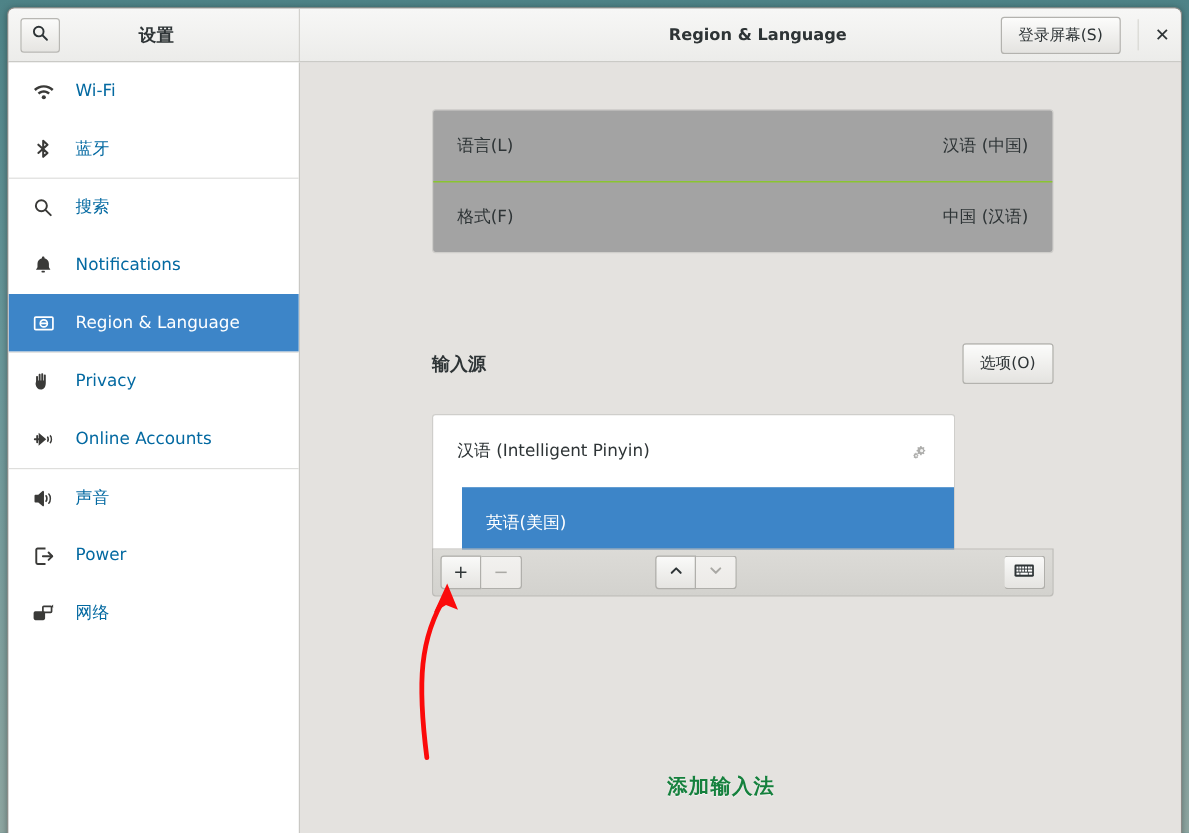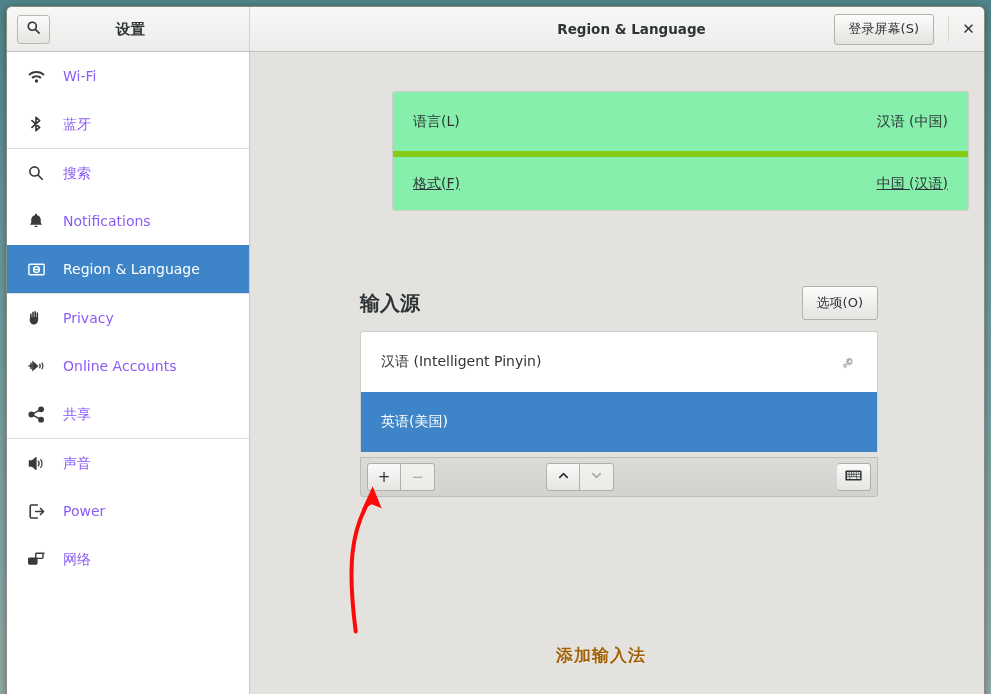--- a/index.html
+++ b/index.html
@@ -120,21 +120,21 @@
     border-right: 1px solid #c9c8c4;
     overflow: hidden;
     position: relative;
   }
   .side-item {
     height: 48px;
     display: flex;
     align-items: center;
     padding-left: 18px;
     cursor: pointer;
-    color: #8b5cf6;
+    color: #0369a1;
     font-size: 14px;
   }
   .side-item.selected { background:#3d85c8; color:#fff; }
   .side-icon {
     width: 22px; height: 22px;
     flex: 0 0 22px;
     margin-right: 16px;
     display: flex; align-items: center; justify-content: center;
     color: #3a3a38;
   }
@@ -152,86 +152,85 @@
     flex: 1;
     background: #e4e2df;
     position: relative;
     overflow: hidden;
   }
 
   .card {
     position: absolute;
     left: 110px;
     top: 39px;
-    width: 577px;
-    background: #86efac;
+    width: 518px;
+    background: #a3a3a3;
     border: 1px solid #cfcecb;
     border-radius: 3px;
-    margin-left: 32px;
   }
   .card-row {
     height: 59px;
     display: flex;
     align-items: center;
     padding: 0 20px;
     cursor: pointer;
     font-size: 14px;
     color: #2e3436;
   }
-  .card-row + .card-row { border-top: 6px solid #84cc16; text-decoration: underline; }
+  .card-row + .card-row { border-top: 1px solid #84cc16; }
   .card-row .val { margin-left:auto; color:#2e3436; }
 
   .section-head {
     position: absolute;
     left: 110px;
     top: 232px;
     width: 518px;
     display: flex;
     align-items: center;
     height: 38px;
   }
   .section-head .stitle {
-    font-size: 20px;
+    font-size: 15px;
     font-weight: bold;
     color: #2e3436;
   }
   .options-btn {
     margin-left: auto;
     height: 32px;
     padding: 16px 14px;
     font-size: 13px;
     color:#2e3436;
     display:flex; align-items:center;
     border:1px solid #b3b2ae;
     border-radius:3px;
     background: linear-gradient(180deg,#fcfcfb 0%,#e4e3e0 100%);
     cursor:pointer;
   }
 
   .listbox {
     position: absolute;
     left: 110px;
-    top: 279px;
-    width: 518px;
+    top: 293px;
+    width: 436px;
     border: 1px solid #cfcecb;
     border-bottom: none;
     border-radius: 3px 3px 0 0;
     background: #fff;
     overflow: hidden;
   }
   .src-row {
     height: 60px;
     display: flex;
     align-items: center;
     padding: 0 20px;
     font-size: 14px;
     color: #2e3436;
     cursor: pointer;
   }
-  .src-row.selected { background:#3d85c8; color:#fff; }
+  .src-row.selected { background:#3d85c8; color:#fff;margin-left:24px; }
   .src-row .gear { margin-left:auto; opacity:.55; display:flex; }
 
   .toolbar {
     position: absolute;
     left: 110px;
     top: 405px;
     width: 518px;
     height: 40px;
     background: linear-gradient(180deg,#dcdbd7 0%,#d3d2ce 100%);
     border: 1px solid #bdbcb8;
@@ -263,21 +262,21 @@
   
   .annot {
     position: absolute;
     pointer-events: none;
     left: 0; top: 0; width: 100%; height: 100%;
   }
   .annot-text {
     position:absolute;
     left: 306px;
     top: 592px;
-    color: #a16207;
+    color: #15803d;
     font-size: 17px;
     font-weight: bold;
     letter-spacing: 1px;
     text-shadow: 0 1px 1px rgba(255,255,255,.7);
     font-family: Liberation Serif, serif;
   }
 </style>
 </head>
 <body>
 
@@ -379,32 +378,20 @@
           <svg width="20" height="20" viewBox="0 0 20 20" fill="none" stroke="currentColor" stroke-width="1.6">
             <path d="M3 10h4M5 7.4v5.2" stroke-linecap="round"></path>
             <path d="M7 6.3v7.4l4.3-3.7z" fill="currentColor"></path>
             <path d="M13.4 8c1 .7 1 3.3 0 4" stroke-width="1.4"></path>
             <path d="M15.6 6.8c1.7 1.2 1.7 5.2 0 6.4" stroke-width="1.2"></path>
           </svg>
         </span>
         <span class="side-label">Online Accounts</span>
       </div>
 
-      <div class="side-item">
-        <span class="side-icon">
-          <svg width="19" height="19" viewBox="0 0 20 20" fill="none" stroke="currentColor" stroke-width="1.6">
-            <circle cx="14.8" cy="4.6" r="2.3" fill="currentColor"></circle>
-            <circle cx="14.8" cy="15.4" r="2.3" fill="currentColor"></circle>
-            <circle cx="4.6" cy="10" r="2.3" fill="currentColor"></circle>
-            <line x1="6.7" y1="9" x2="12.7" y2="5.6"></line>
-            <line x1="6.7" y1="11" x2="12.7" y2="14.4"></line>
-          </svg>
-        </span>
-        <span class="side-label">共享</span>
-      </div>
 
       <div class="side-sep"></div>
 
       <div class="side-item">
         <span class="side-icon">
           <svg width="19" height="19" viewBox="0 0 20 20" fill="none" stroke="currentColor" stroke-width="1.5">
             <path d="M2.6 7.4h2.8L9.4 4v12L5.4 12.6H2.6z" fill="currentColor" stroke-linejoin="round"></path>
             <path d="M12 7.7c.9.9.9 3.7 0 4.6" stroke-linecap="round"></path>
             <path d="M14.4 5.9c1.8 1.8 1.8 6.4 0 8.2" stroke-linecap="round" stroke-width="1.3"></path>
           </svg>

